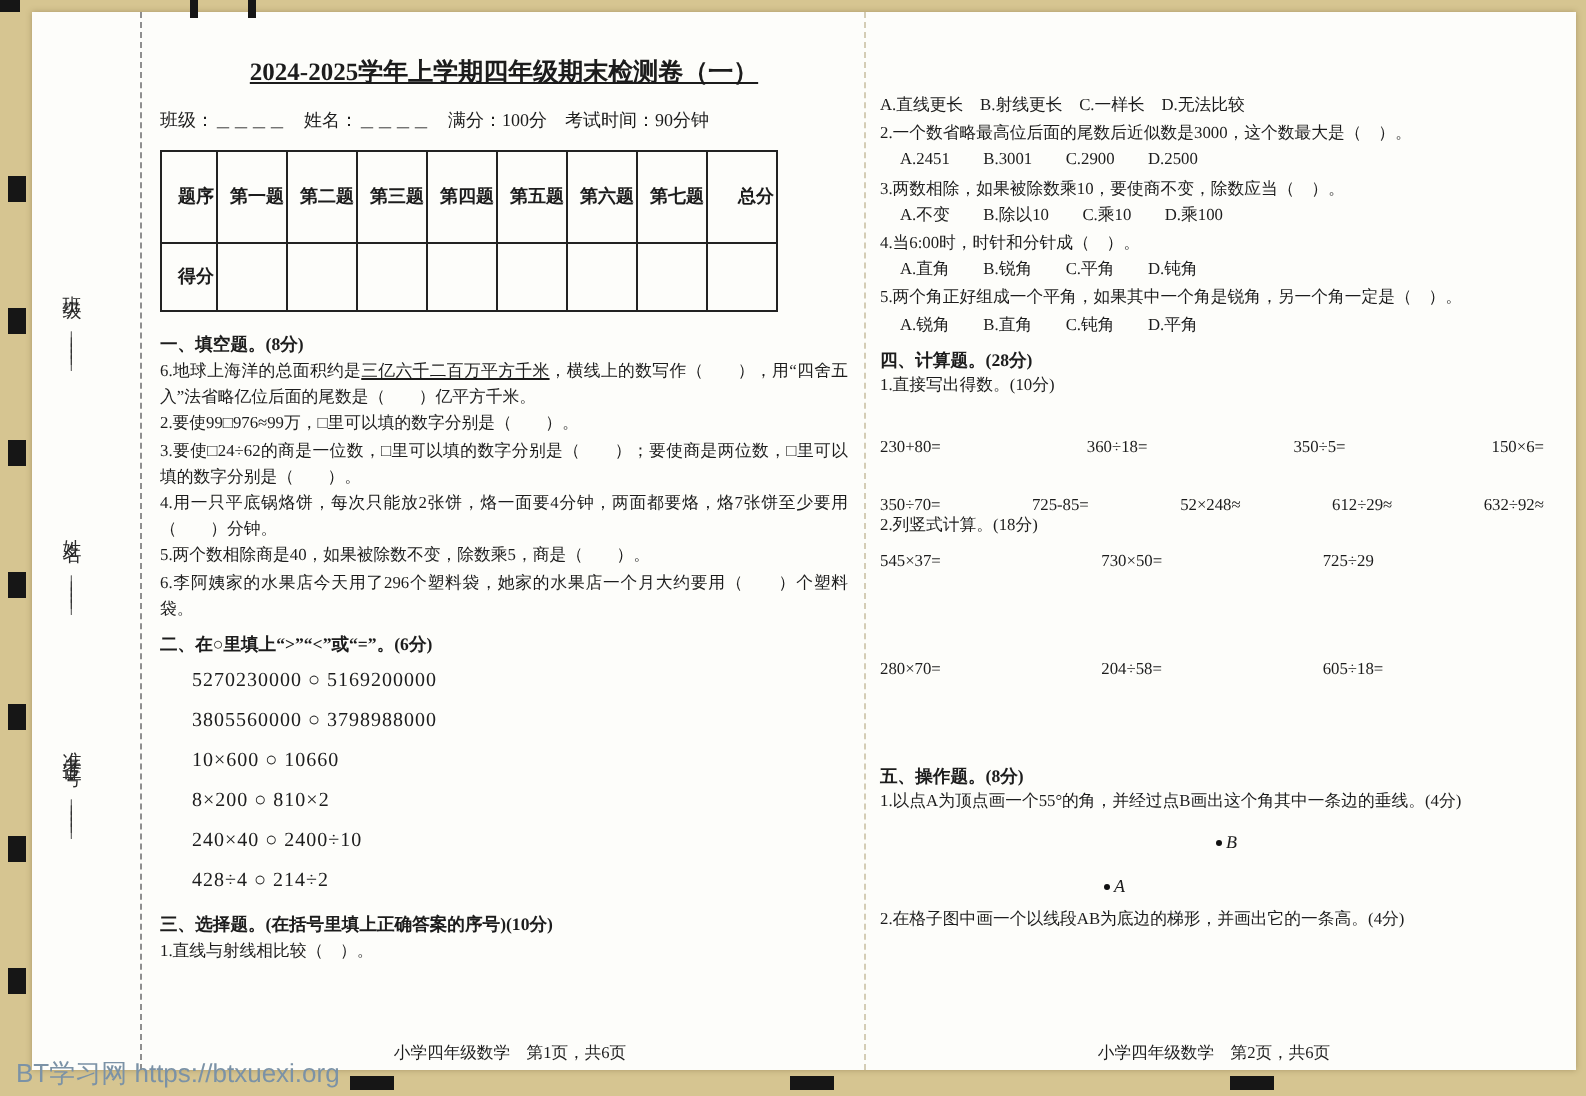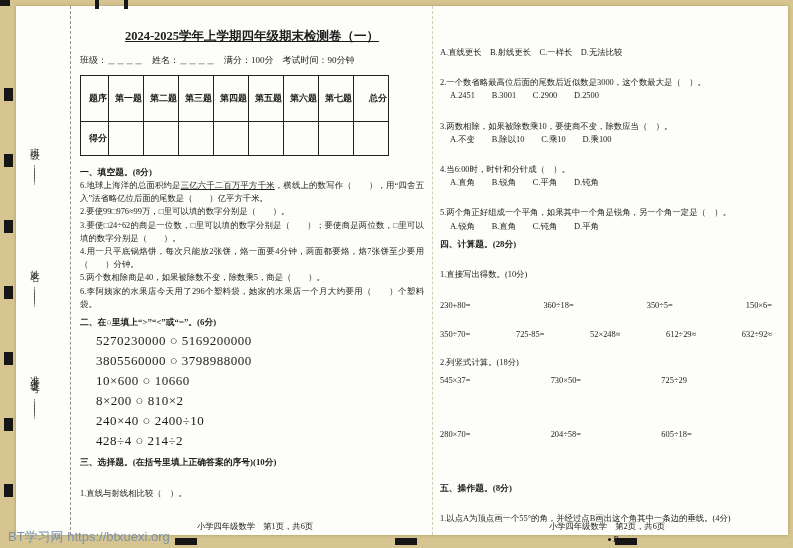--- a/index.html
+++ b/index.html
@@ -23,23 +23,23 @@
   .score-table tr:first-child td { height: 46px; width: 35px; word-break: break-all; line-height: 1.5; font-weight: bold; }
   .score-table tr:first-child td:first-child { width: 28px; font-weight: bold; }
   .score-table tr:last-child td { height: 34px; }
   .score-table tr:last-child td:first-child { font-weight: bold; }
 
   .sec-heading { font-weight: bold; font-size: 8.8px; margin-top: 5px; line-height: 1.5; }
   .fill-item { font-size: 8.4px; line-height: 1.5; margin-top: 1px; text-align: justify; }
   .underline { text-decoration: underline; }
 
   .pairs { margin: 2px 0 0 16px; }
-  .pair-row { display: block; font-size: 13px; height: 20px; line-height: 20px; letter-spacing: .5px; }
+  .pair-row { display: block; font-size: 10px; height: 20px; line-height: 20px; letter-spacing: .5px; }
 
-  .choice-q { font-size: 8.4px; line-height: 1.45; margin-top: 18px; text-align: justify; }
+  .choice-q { font-size: 8.4px; line-height: 1.45; margin-top: 0; text-align: justify; }
   .choice-opts { font-size: 8.4px; line-height: 1.45; margin: 1px 0 2px 10px; white-space: nowrap; }
 
   .calc-row { display: flex; justify-content: space-between; font-size: 8.4px; margin-top: 20px; }
   .vcalc-row { display: flex; font-size: 8.4px; margin-top: 7px; height: 47px; }
   .vcalc-row span { flex: 1; }
 
   .points-area { position: relative; height: 44px; margin-top: 2px; }
   .pt { position: absolute; font-size: 9px; font-style: italic; }
   .pt .dot { display: inline-block; width: 3px; height: 3px; background: #111; border-radius: 50%; vertical-align: middle; margin-right: 2px; }
 

